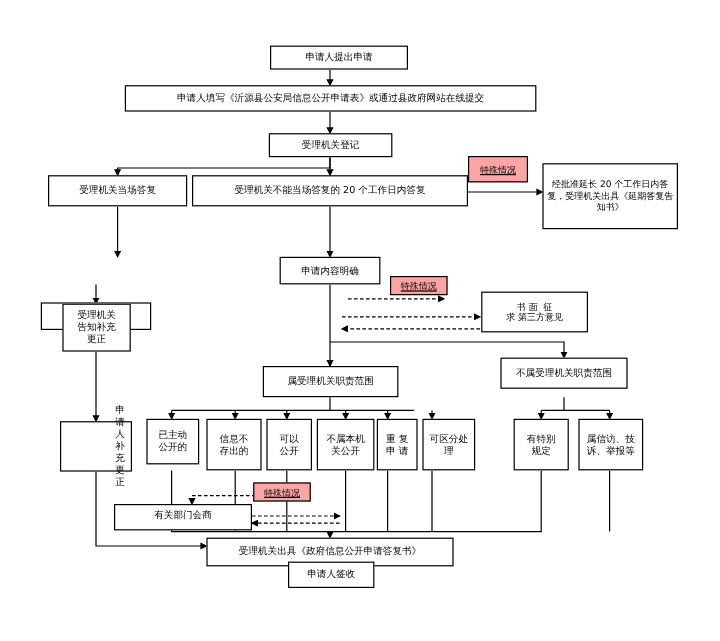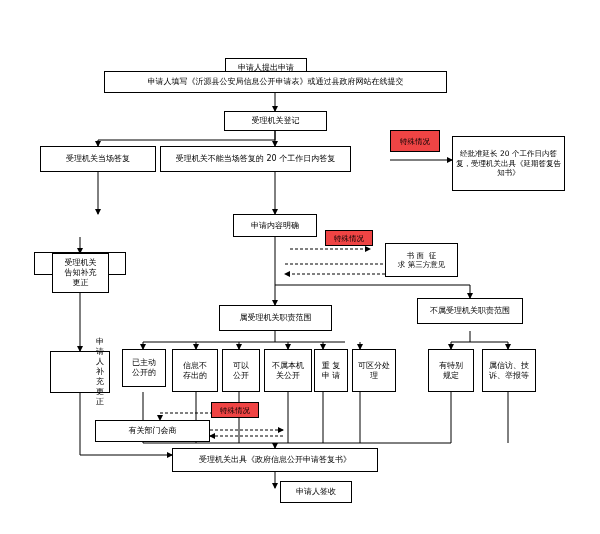--- a/index.html
+++ b/index.html
@@ -32,25 +32,26 @@
     padding: 1px 2px;
     white-space: pre-wrap;
     z-index: 3;
   }
   .label {
     position: absolute;
     box-sizing: border-box;
     color: #000000;
     font-size: 7.5px;
     line-height: 1.2;
-    background: #ef4444;
+    background: #fca5a5;
     text-align: center;
     z-index: 4;
     padding: 0 18px;
     white-space: nowrap;
+    text-decoration: underline;
   }
   svg#wires {
     position: absolute;
     left: 0;
     top: 0;
     width: 600px;
     height: 534px;
     z-index: 1;
   }
 </style>
@@ -122,29 +123,29 @@
       <path d="M275,443 L275,448" marker-end="url(#arrow)"></path>
 
       <path d="M239,404 L239,413 L160,413 L160,420" stroke-dasharray="3,2" marker-end="url(#arrow)"></path>
       <path d="M210,430 L283,430" stroke-dasharray="3,2" marker-end="url(#arrow)"></path>
       <path d="M283,436 L210,436" stroke-dasharray="3,2" marker-end="url(#arrow)"></path>
 
       <path d="M275,472 L275,488" marker-end="url(#arrow)"></path>
     </g>
   </svg>
 
-  <div class="node" style="left:225px; top:38px; width:82px; height:20px;margin-top:20px;">申请人提出申请</div>
+  <div class="node" style="left:225px; top:38px; width:115px; height:20px;">申请人提出申请</div>
   <div class="node" style="left:104px; top:71px; width:343px; height:22px; font-size:8px;">申请人填写《沂源县公安局信息公开申请表》或通过县政府网站在线提交</div>
   <div class="node" style="left:224px; top:111px; width:103px; height:20px;">受理机关登记</div>
   <div class="node" style="left:40px; top:146px; width:116px; height:26px;">受理机关当场答复</div>
-  <div class="node" style="left:160px; top:146px; width:191px; height:26px;">受理机关不能当场答复的 20 个工作日内答复</div>
+  <div class="node" style="left:160px; top:146px; width:230px; height:26px;">受理机关不能当场答复的 20 个工作日内答复</div>
   <div class="node" style="left:452px; top:136px; width:113px; height:55px; font-size:7.5px;">经批准延长 20 个工作日内答复，受理机关出具《延期答复告知书》</div>
   <div class="node" style="left:34px; top:214px; width:92px; height:23px;margin-top:38px;">申请内容不明确</div>
   <div class="node" style="left:233px; top:214px; width:84px; height:23px;text-align:center;">申请内容明确</div>
-  <div class="node" style="left:385px; top:243px; width:73px; height:34px; font-size:7.5px;">书 面  征
+  <div class="node" style="left:401px; top:243px; width:89px; height:34px; font-size:7.5px;">书 面  征
 求 第三方意见</div>
   <div class="node" style="left:52px; top:253px; width:57px; height:40px;">受理机关
 告知补充
 更正</div>
   <div class="node" style="left:50px; top:351px; width:60px; height:42px;padding-left:42px;">申请人补充
 更正</div>
   <div class="node" style="left:219px; top:305px; width:113px; height:26px;">属受理机关职责范围</div>
   <div class="node" style="left:417px; top:298px; width:106px; height:26px;">不属受理机关职责范围</div>
   <div class="node" style="left:122px; top:349px; width:44px; height:38px;">已主动
 公开的</div>
@@ -157,19 +158,19 @@
   <div class="node" style="left:314px; top:349px; width:34px; height:43px;">重 复
 申 请</div>
   <div class="node" style="left:352px; top:349px; width:44px; height:43px;">可区分处
 理</div>
   <div class="node" style="left:428px; top:349px; width:46px; height:43px;">有特别
 规定</div>
   <div class="node" style="left:482px; top:349px; width:54px; height:43px;">属信访、技
 诉、举报等</div>
   <div class="node" style="left:95px; top:420px; width:115px; height:22px;font-family:Liberation Mono, monospace;">有关部门会商</div>
   <div class="node" style="left:172px; top:448px; width:206px; height:24px;">受理机关出具《政府信息公开申请答复书》</div>
-  <div class="node" style="left:240px; top:481px; width:72px; height:22px;margin-left:40px;">申请人签收</div>
+  <div class="node" style="left:240px; top:468px; width:72px; height:22px;">申请人签收</div>
 
   <div class="label" style="left:390px; top:130px; width:50px; height:22px; border:1px solid #000; display:flex; align-items:center; justify-content:center;">特殊情况</div>
   <div class="label" style="left:325px; top:230px; width:48px; height:16px; border:1px solid #000; display:flex; align-items:center; justify-content:center;">特殊情况</div>
   <div class="label" style="left:211px; top:402px; width:48px; height:16px; border:1px solid #000; display:flex; align-items:center; justify-content:center;">特殊情况</div>
 
 </div>
 
 </body></html>

